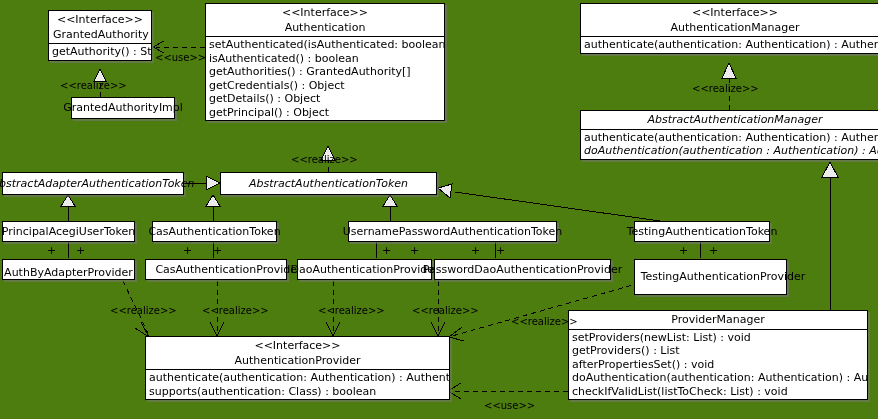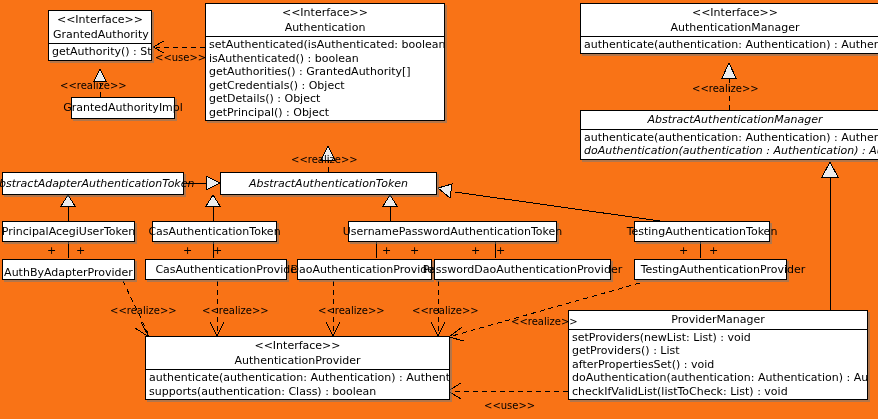--- a/index.html
+++ b/index.html
@@ -3,21 +3,21 @@
 <meta charset="utf-8">
 <style>
   html,body{margin:0;padding:0;}
   body{
     background:#ececec;
     font-family:"DejaVu Sans","Liberation Sans",sans-serif;
   }
   #canvas{
     position:relative;
     width:878px;height:419px;
-    background:#f97316;
+    background:#4d7c0f;
     overflow:hidden;
   }
   
   .cls{
     position:absolute;
     background:#ffffff;
     border:1px solid #000;
     box-shadow:2px 2px 0 0 rgba(120,120,120,.55);
     box-sizing:border-box;
     font-size:11px;
@@ -231,21 +231,21 @@
   </div>
   <div class="cls simple" style="left:145px;top:259px;width:142px;height:21px;padding-left:28px;">
     <span>CasAuthenticationProvider</span>
   </div>
   <div class="cls simple" style="left:297px;top:259px;width:135px;height:21px;">
     <span>DaoAuthenticationProvider</span>
   </div>
   <div class="cls simple" style="left:434px;top:259px;width:177px;height:21px;">
     <span>PasswordDaoAuthenticationProvider</span>
   </div>
-  <div class="cls simple" style="left:634px;top:259px;width:153px;height:21px;padding-left:28px;">
+  <div class="cls simple" style="left:634px;top:259px;width:153px;height:36px;padding-left:28px;">
     <span>TestingAuthenticationProvider</span>
   </div>
 
   <div class="cls" style="left:145px;top:336px;width:305px;">
     <div class="hdr">
       <span class="stereo">&lt;&lt;Interface&gt;&gt;</span>
       <span class="nm">AuthenticationProvider</span>
     </div>
     <div class="ops sep">
       <div class="op">authenticate(authentication: Authentication) : Authentication</div>

